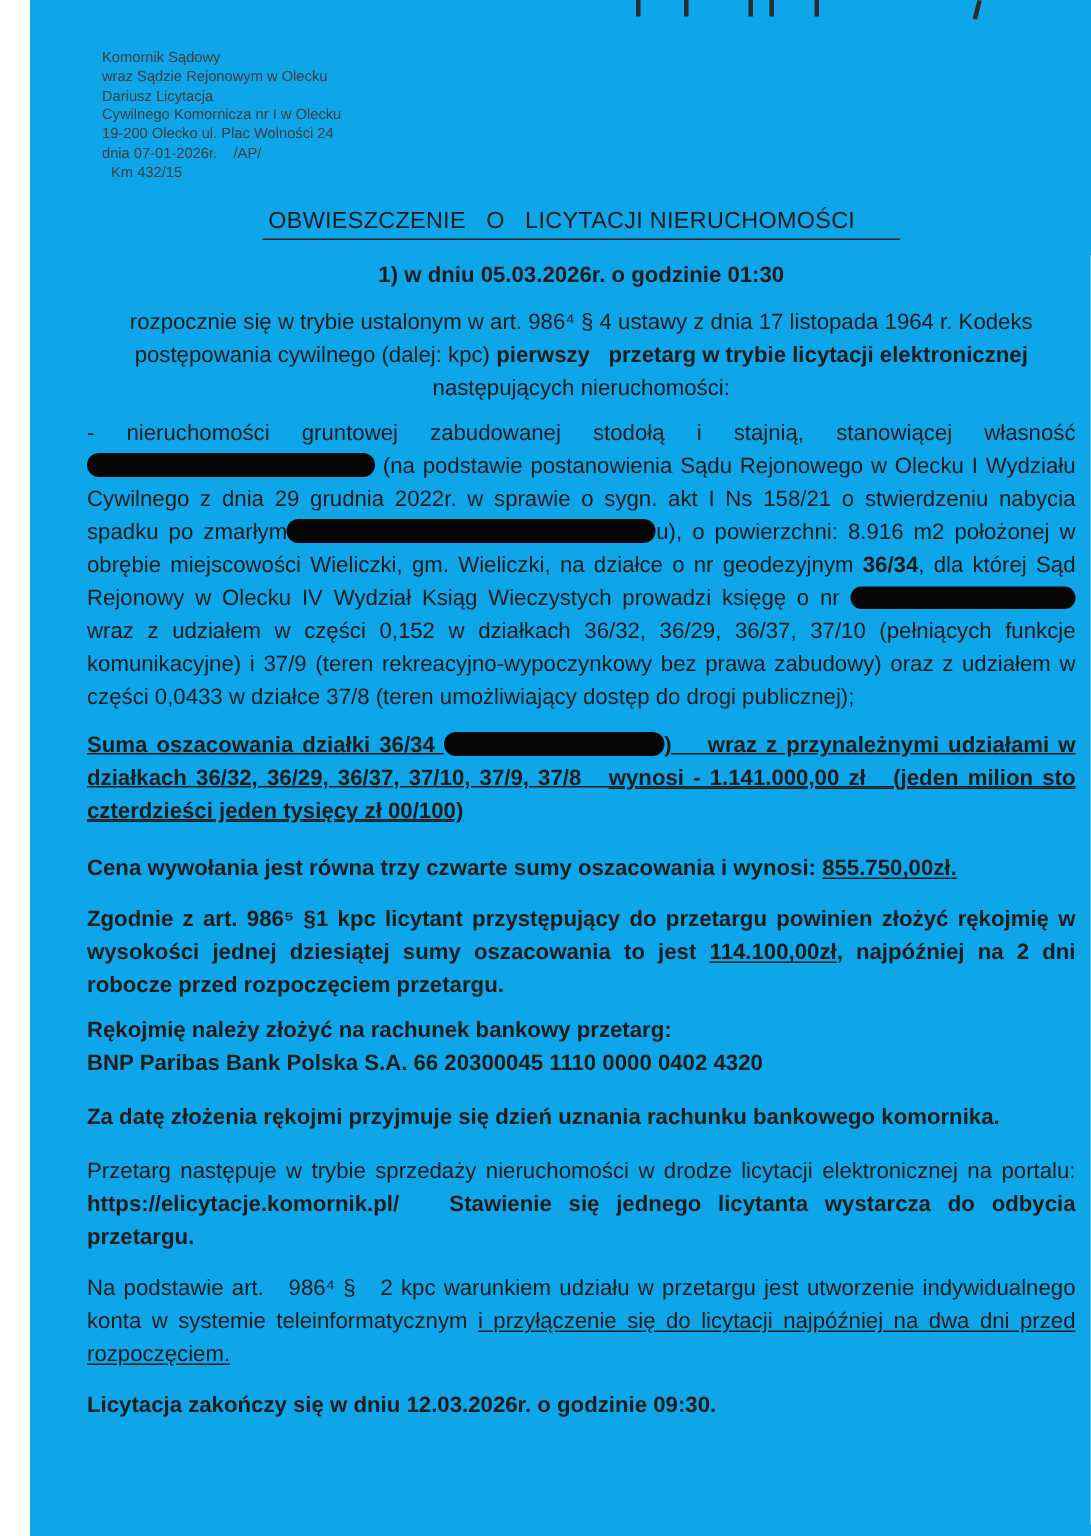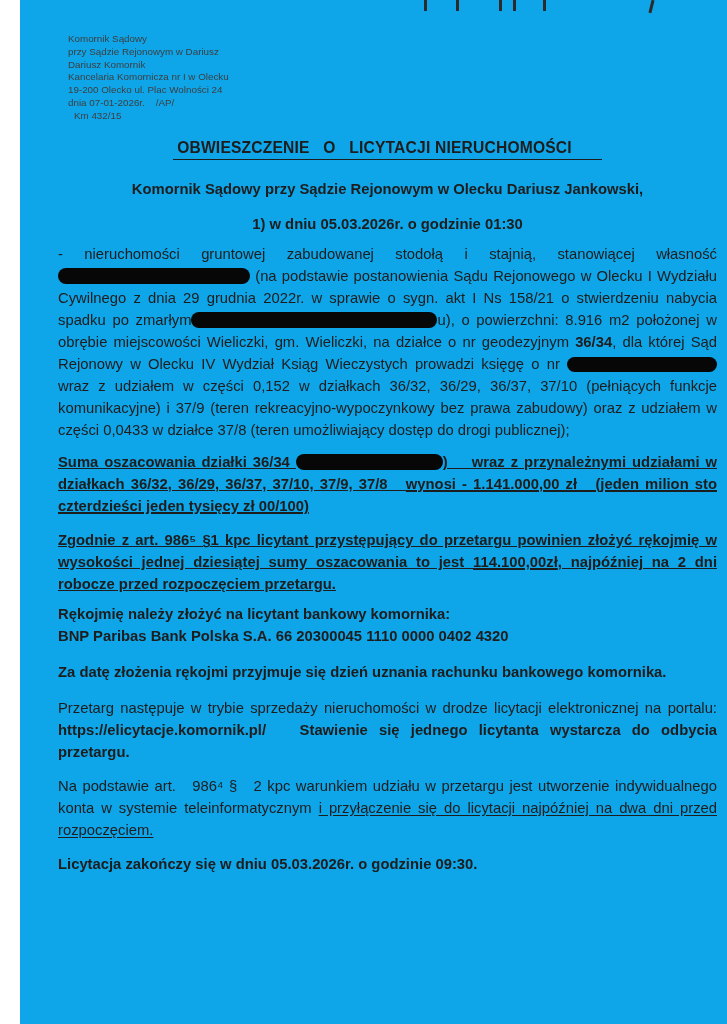--- a/index.html
+++ b/index.html
@@ -19,38 +19,38 @@
   .tick { position:absolute; top:0; width:3px; height:11px; background:#2b2b2b; }
   .t1{left:404px} .t2{left:436px} .t3{left:479px} .t4{left:493px}
   .t5{left:523px} .t6{left:630px; height:13px; transform:rotate(14deg);}
 
   .letterhead {
     position:absolute; top:33px; left:48px;
     font-size:9.8px; line-height:12.8px; color:#3e3e3e;
   }
   .letterhead .indent { padding-left:6px; }
 
-  .title { margin-top:139px; text-align:center; font-weight:bold; font-size:15.6px; letter-spacing:.2px; }
+  .title { margin-top:139px; text-align:center; font-weight:normal; font-size:15.6px; letter-spacing:.2px; }
   .title-text { display:inline-block; border-bottom:1.6px solid #1d1d1d; padding:0 30px 2px 4px; }
 
   p { line-height:22px; }
   .c { text-align:center; }
   .b { font-weight:bold; }
   .just { text-align:justify; }
   b { font-weight:bold; }
   u { text-decoration:underline; text-underline-offset:2px; }
 
   .intro1 { margin-top:18px; }
   .intro2 { margin-top:13px; }
   .intro3 { margin-top:13px; }
   .p-start      { margin-top:9px;  text-align:center; }
   .p-property   { margin-top:8px; }
   .p-valuation  { margin-top:10px;text-decoration:underline; }
   .p-opening    { margin-top:16px; }
-  .p-deposit    { margin-top:12px;text-decoration:underline; }
+  .p-deposit    { margin-top:12px; }
   .p-account    { margin-top:8px; }
   .p-depositdate{ margin-top:14px; }
   .p-portal     { margin-top:14px; }
   .p-conditions { margin-top:12px; }
   .p-end        { margin-top:12px; }
 
   .redact {
     display:inline-block; background:#070707; border-radius:8px;
     height:16px; vertical-align:-3px;
   }
@@ -65,46 +65,47 @@
     <span class="tick t1"></span>
     <span class="tick t2"></span>
     <span class="tick t3"></span>
     <span class="tick t4"></span>
     <span class="tick t5"></span>
     <span class="tick t6"></span>
   </div>
 
   <div class="letterhead">
     <div>Komornik Sądowy</div>
-    <div>przy Sądzie Rejonowym w Dariusz</div>
-    <div>Dariusz Komornik</div>
-    <div>Kancelaria Komornicza nr I w Olecku</div>
+    <div>wraz Sądzie Rejonowym w Olecku</div>
+    <div>Dariusz Licytacja</div>
+    <div>Cywilnego Komornicza nr I w Olecku</div>
     <div>19-200 Olecko ul. Plac Wolności 24</div>
     <div>dnia 07-01-2026r.&nbsp;&nbsp;&nbsp; /AP/</div>
     <div class="indent">Km 432/15</div>
   </div>
 
   <div class="title">
     <span class="title-text">OBWIESZCZENIE&nbsp;&nbsp; O&nbsp;&nbsp; LICYTACJI NIERUCHOMOŚCI</span>
   </div>
 
-  <p class="c b intro1">Komornik Sądowy przy Sądzie Rejonowym w Olecku Dariusz Jankowski,</p>
   <p class="c b intro3">1) w dniu 05.03.2026r. o godzinie 01:30</p>
 
+  <p class="p-start"><span>rozpocznie się w trybie ustalonym w art. 986⁴ § 4 ustawy z dnia 17 listopada 1964 r. Kodeks postępowania cywilnego (dalej: kpc) </span><b>pierwszy&nbsp;&nbsp; przetarg w trybie licytacji elektronicznej</b><span> następujących nieruchomości:</span></p>
 
   <p class="just p-property"><span>- nieruchomości gruntowej zabudowanej stodołą i stajnią, stanowiącej własność</span><span class="redact r1"></span><span> (na podstawie postanowienia Sądu Rejonowego w Olecku I Wydziału Cywilnego z dnia 29 grudnia 2022r. w sprawie o sygn. akt I Ns 158/21 o stwierdzeniu nabycia spadku po zmarłym</span><span class="redact r2"></span><span>u), o powierzchni: 8.916 m2 położonej w obrębie miejscowości Wieliczki, gm. Wieliczki, na działce o nr geodezyjnym </span><b>36/34</b><span>, dla której Sąd Rejonowy w Olecku IV Wydział Ksiąg Wieczystych prowadzi księgę o nr </span><span class="redact r3"></span><span> wraz z udziałem w części 0,152 w działkach 36/32, 36/29, 36/37, 37/10 (pełniących funkcje komunikacyjne) i 37/9 (teren rekreacyjno-wypoczynkowy bez prawa zabudowy) oraz z udziałem w części 0,0433 w działce 37/8 (teren umożliwiający dostęp do drogi publicznej);</span></p>
 
   <p class="just b p-valuation"><span>Suma oszacowania działki 36/34 </span><span class="redact r4"></span><span>)&nbsp;&nbsp;&nbsp; wraz z przynależnymi udziałami w działkach 36/32, 36/29, 36/37, 37/10, 37/9, 37/8&nbsp;&nbsp; </span><u>wynosi - 1.141.000,00 zł&nbsp;&nbsp; (jeden milion sto czterdzieści jeden tysięcy zł 00/100)</u></p>
 
+  <p class="b p-opening"><span>Cena wywołania jest równa trzy czwarte sumy oszacowania i wynosi: </span><u>855.750,00zł.</u></p>
 
   <p class="just b p-deposit"><span>Zgodnie z art. 986⁵ §1 kpc licytant przystępujący do przetargu powinien złożyć rękojmię w wysokości jednej dziesiątej sumy oszacowania to jest </span><u>114.100,00zł</u><span>, najpóźniej na 2 dni robocze przed rozpoczęciem przetargu.</span></p>
 
-  <p class="b p-account"><span>Rękojmię należy złożyć na licytant bankowy komornika:</span><br><span>BNP Paribas Bank Polska S.A. 66 20300045 1110 0000 0402 4320</span></p>
+  <p class="b p-account"><span>Rękojmię należy złożyć na rachunek bankowy przetarg:</span><br><span>BNP Paribas Bank Polska S.A. 66 20300045 1110 0000 0402 4320</span></p>
 
   <p class="b p-depositdate">Za datę złożenia rękojmi przyjmuje się dzień uznania rachunku bankowego komornika.</p>
 
   <p class="just p-portal"><span>Przetarg następuje w trybie sprzedaży nieruchomości w drodze licytacji elektronicznej na portalu: </span><b>https://elicytacje.komornik.pl/&nbsp;&nbsp; Stawienie się jednego licytanta wystarcza do odbycia przetargu.</b></p>
 
   <p class="just p-conditions"><span>Na podstawie art.&nbsp;&nbsp; 986⁴ §&nbsp;&nbsp; 2 kpc warunkiem udziału w przetargu jest utworzenie indywidualnego konta w systemie teleinformatycznym </span><u>i przyłączenie się do licytacji najpóźniej na dwa dni przed rozpoczęciem.</u></p>
 
-  <p class="b p-end">Licytacja zakończy się w dniu 05.03.2026r. o godzinie 09:30.</p>
+  <p class="b p-end">Licytacja zakończy się w dniu 12.03.2026r. o godzinie 09:30.</p>
 
 </div>
 
 </body></html>

